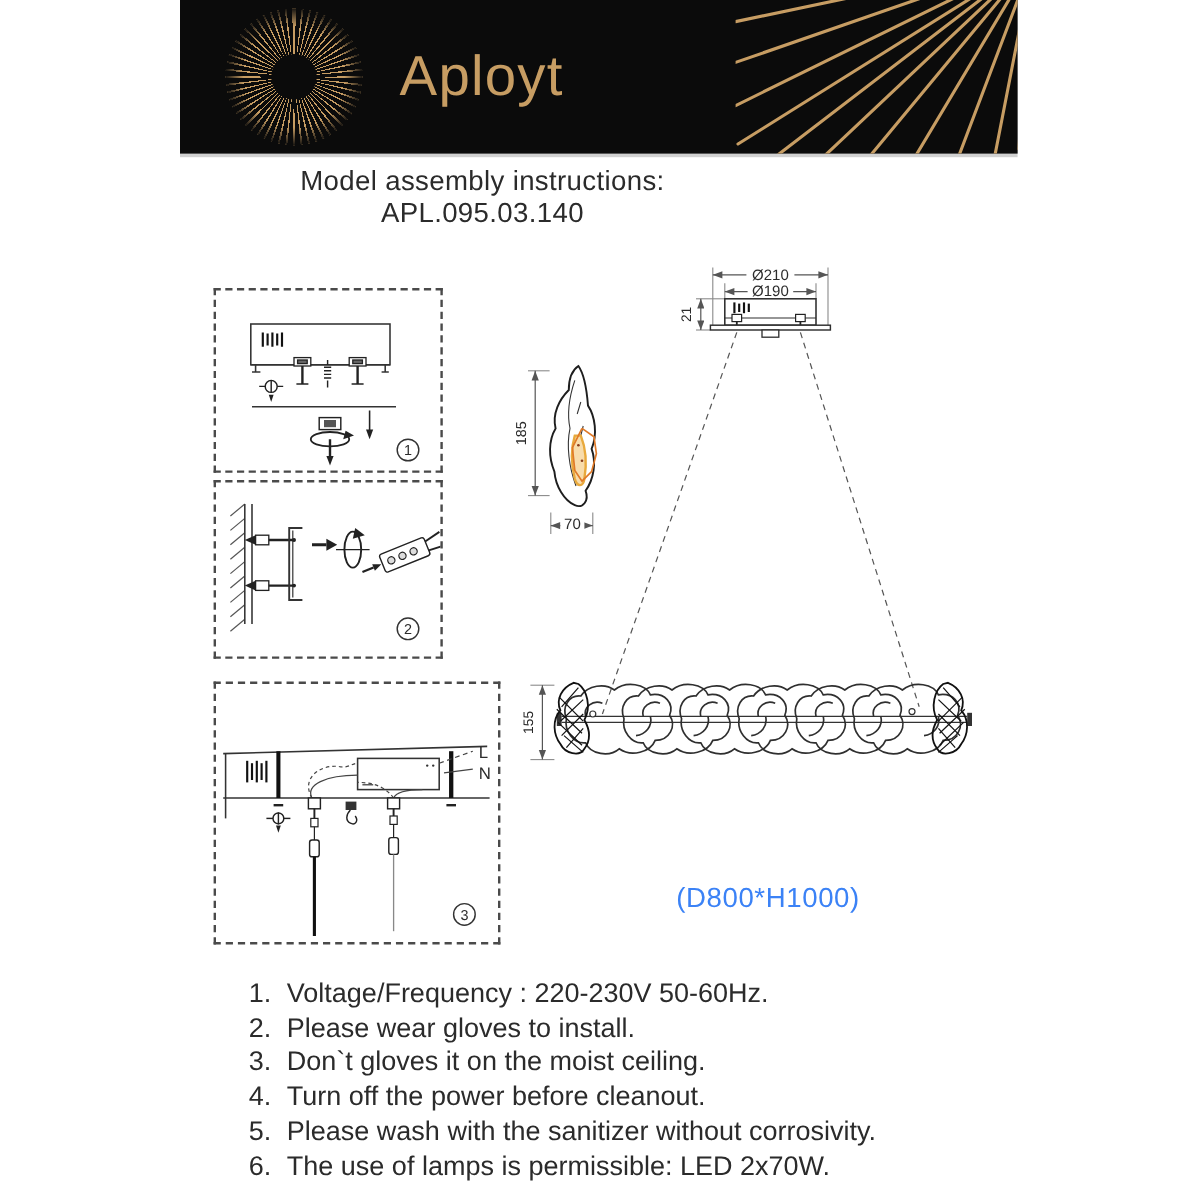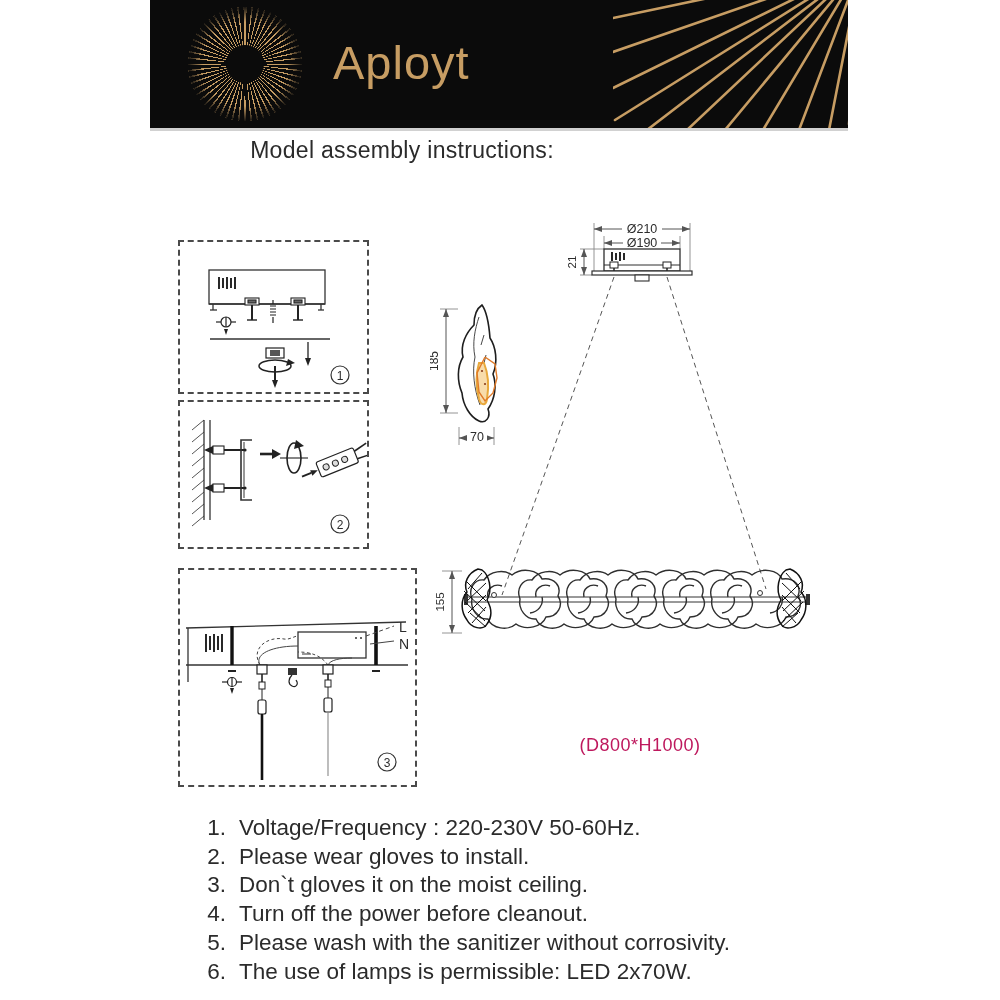--- a/index.html
+++ b/index.html
@@ -34,21 +34,21 @@
   
   .step-box { position:absolute; border:2px dashed #4a4a4a; background:#fff; }
   .step1 { left:178px; top:240px; width:187px; height:150px; }
   .step2 { left:178px; top:400px; width:187px; height:145px; }
   .step3 { left:178px; top:568px; width:235px; height:215px; }
   .step-box svg { display:block; width:100%; height:100%; }
   
   .main-diagram { position:absolute; left:430px; top:205px; }
   .overall-size {
     position:absolute; left:520px; top:735px; width:240px; text-align:center;
-    font-size:18px; color:#be185d; letter-spacing:0.5px;
+    font-size:23px; color:#3b82f6; letter-spacing:0.5px;
   }
   
   .instructions { position:absolute; left:198px; top:814px; width:700px; }
   .instr-row { display:flex; font-size:22.5px; line-height:28.7px; color:#2b2b2b; }
   .instr-num { width:28px; text-align:right; flex:0 0 28px; }
   .instr-text { margin-left:13px; }
   
   text.dim { font-family:"Liberation Sans", sans-serif; fill:#2c2c2c; }
 </style>
 </head>
@@ -71,20 +71,21 @@
         <line x1="248" y1="-34" x2="150" y2="130"></line>
         <line x1="248" y1="-34" x2="186" y2="130"></line>
         <line x1="248" y1="-34" x2="216" y2="130"></line>
         <line x1="248" y1="-34" x2="236" y2="124"></line>
       </g>
     </svg>
   </div>
 
   <div class="title-block">
     <div class="title-line">Model assembly instructions:</div>
+    <div class="title-line">APL.095.03.140</div>
   </div>
 
   <div class="step-box step1">
     <svg viewBox="0 0 187 150">
       <g fill="none" stroke="#333" stroke-width="1.3">
         <rect x="29" y="28" width="116" height="34" fill="#fff"></rect>
         <line x1="29" y1="62" x2="145" y2="62"></line>
         <line x1="33" y1="62" x2="33" y2="68"></line>
           <line x1="30" y1="68" x2="37" y2="68"></line>
         <line x1="141" y1="62" x2="141" y2="68"></line>

